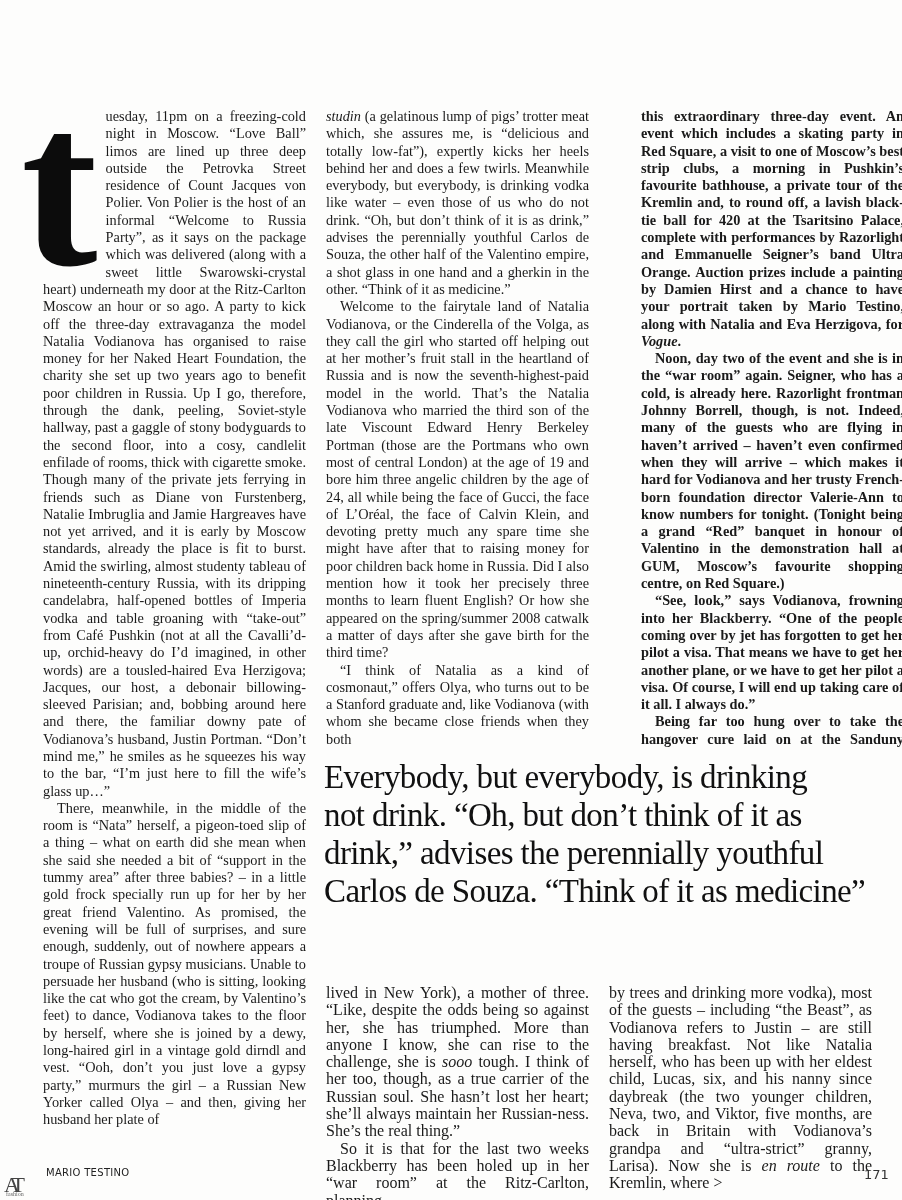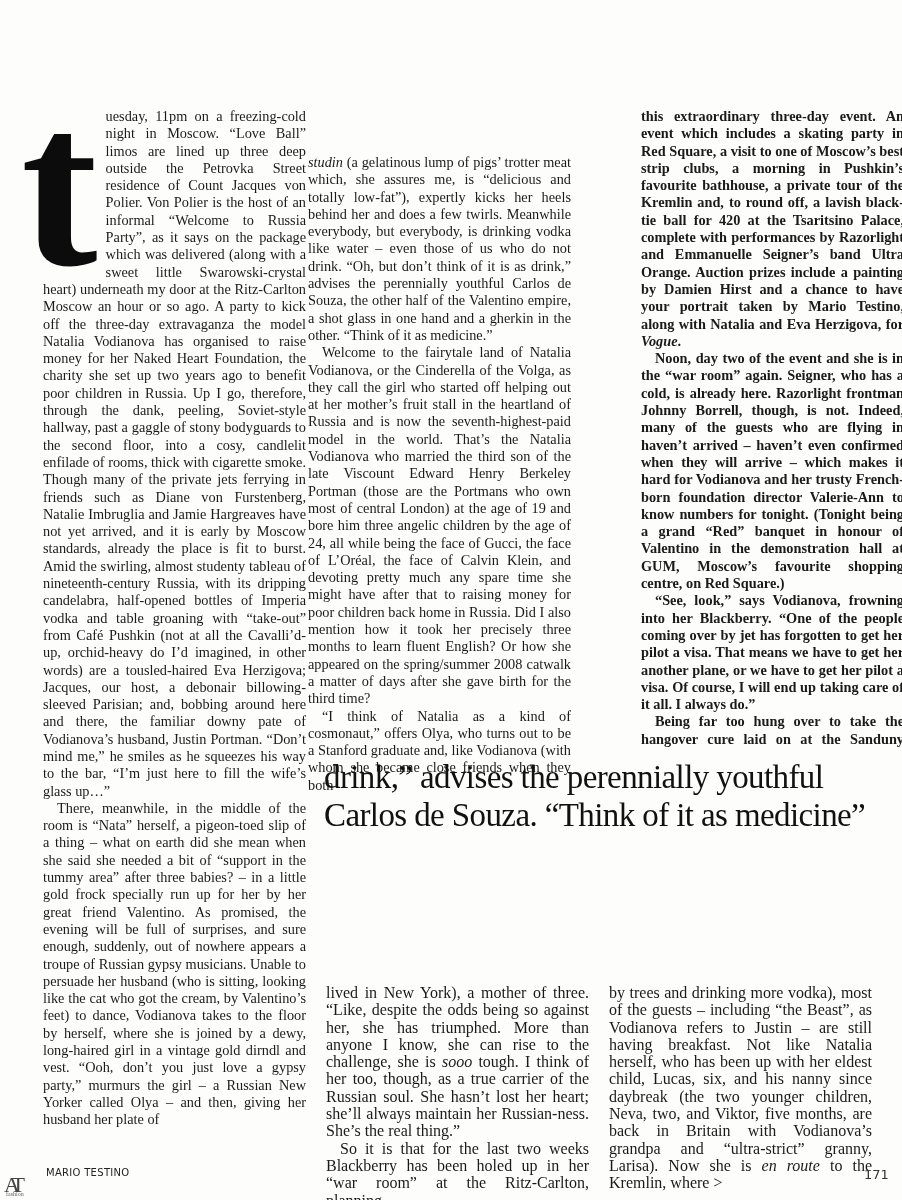--- a/index.html
+++ b/index.html
@@ -8,21 +8,21 @@
     font-family:"DejaVu Serif", "Liberation Serif", serif; color:#1a1a1a;
   }
   .col {
     position:absolute; top:108px; width:263px;
     font-family:"Liberation Serif", serif; font-size:14.3px; line-height:17.3px;
     text-align:justify; hyphens:manual;
   }
   .col p { margin:0; text-indent:0; }
   .col p.ind { text-indent:14px; }
   #col1 { left:43px; }
-  #col2 { left:308px;margin-top:46px; }
+  #col2 { left:326px; }
   #col3 { left:641px;font-weight:bold; }
   #col2, #col3 { height:640px; overflow:hidden; }
   .dropcap {
     float:left; font-family:"Liberation Serif", serif; font-size:230px; line-height:170px;
     height:162px; margin:-6px 8px 0 -22px; font-weight:bold; color:#0c0c0c;
   }
   .pullquote {
     position:absolute; left:324px; top:758px; width:560px;
     font-family:"Liberation Serif", serif; font-size:33px; line-height:38px; color:#111;
     letter-spacing:-0.6px;
@@ -66,20 +66,22 @@
 </div>
 
 <div class="col" id="col3">
   <p><span>this extraordinary three-day event. An event which includes a skating party in Red Square, a visit to one of Moscow’s best strip clubs, a morning in Pushkin’s favourite bathhouse, a private tour of the Kremlin and, to round off, a lavish black-tie ball for 420 at the Tsaritsino Palace, complete with performances by Razorlight and Emmanuelle Seigner’s band Ultra Orange. Auction prizes include a painting by Damien Hirst and a chance to have your portrait taken by Mario Testino, along with Natalia and Eva Herzigova, for </span><em>Vogue</em><span>.</span></p>
   <p class="ind">Noon, day two of the event and she is in the “war room” again. Seigner, who has a cold, is already here. Razorlight frontman Johnny Borrell, though, is not. Indeed, many of the guests who are flying in haven’t arrived – haven’t even confirmed when they will arrive – which makes it hard for Vodianova and her trusty French-born foundation director Valerie-Ann to know numbers for tonight. (Tonight being a grand “Red” banquet in honour of Valentino in the demonstration hall at GUM, Moscow’s favourite shopping centre, on Red Square.)</p>
   <p class="ind">“See, look,” says Vodianova, frowning into her Blackberry. “One of the people coming over by jet has forgotten to get her pilot a visa. That means we have to get her another plane, or we have to get her pilot a visa. Of course, I will end up taking care of it all. I always do.”</p>
   <p class="ind">Being far too hung over to take the hangover cure laid on at the Sanduny Banya (a process which involves getting beaten</p>
 </div>
 
 <div class="pullquote">
+  <div>Everybody, but everybody, is drinking</div>
+  <div>not drink. “Oh, but don’t think of it as</div>
   <div>drink,” advises the perennially youthful</div>
   <div>Carlos de Souza. “Think of it as medicine”</div>
 </div>
 
 <div class="col-bottom" id="col2b">
   <p><span>lived in New York), a mother of three. “Like, despite the odds being so against her, she has triumphed. More than anyone I know, she can rise to the challenge, she is </span><em>sooo</em><span> tough. I think of her too, though, as a true carrier of the Russian soul. She hasn’t lost her heart; she’ll always maintain her Russian-ness. She’s the real thing.”</span></p>
   <p class="ind">So it is that for the last two weeks Blackberry has been holed up in her “war room” at the Ritz-Carlton, planning</p>
 </div>
 
 <div class="col-bottom" id="col3b">

